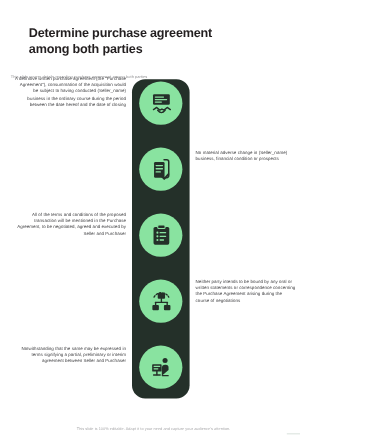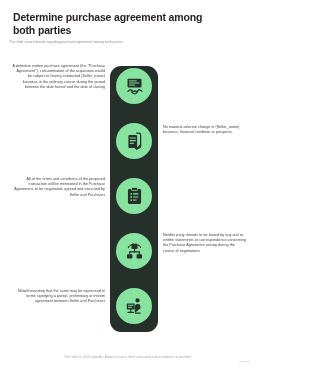--- a/index.html
+++ b/index.html
@@ -22,21 +22,21 @@
     left: 9px;
     top: 7px;
     width: 215px;
   }
   .slide-title {
     font-size: 10.5px;
     line-height: 12.5px;
     font-weight: bold;
     letter-spacing: -0.15px;
     color: #231f20;
-    margin: 4px;
+    margin: 15px;
   }
   .slide-subtitle {
     margin: 4px 0 0 0;
     font-size: 3.3px;
     line-height: 4.4px;
     color: #8e8e90;
     letter-spacing: 0.05px;
   }
 
   

